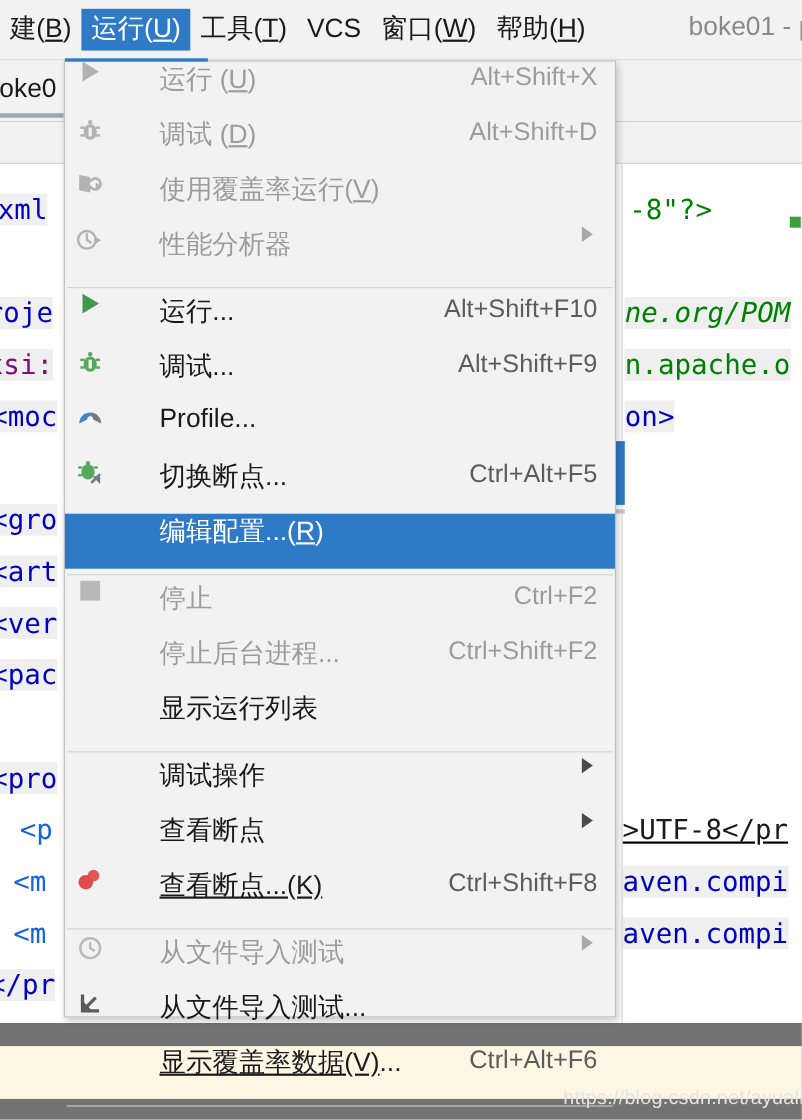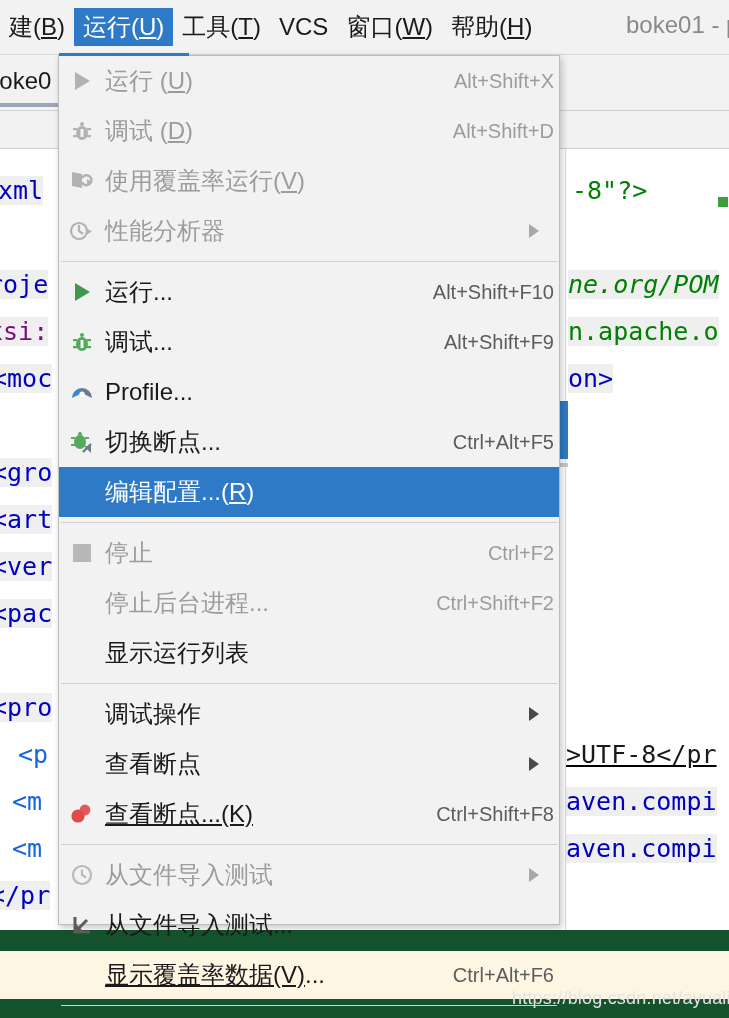--- a/index.html
+++ b/index.html
@@ -2,21 +2,21 @@
 <html><head>
 <meta charset="utf-8">
 <style>
   html, body {
     margin: 0; padding: 0;
     width: 729px; height: 1018px;
     overflow: hidden;
     background: #ffffff;
     font-family: "Liberation Sans", "DejaVu Sans", sans-serif;
   }
-  #root { position: relative; width: 729px; height: 1018px; background:#14532d; }
+  #root { position: relative; width: 729px; height: 1018px; background:#737373; }
 
   
   .ide-bg { position:absolute; left:0; top:0; width:729px; height:930px; background:#ffffff; }
 
   .menubar {
     position:absolute; left:0; top:0; width:729px; height:54px;
     background:#f2f2f2; border-bottom:1px solid #d6d6d6;
     display:flex; align-items:center;
   }
   .mb-item {
@@ -75,26 +75,27 @@
 
   
   .menu {
     position:absolute; left:58px; top:55px; width:502px; height:870px;
     background:#f2f2f2; border:1px solid #bdbdbd;
     box-shadow:2px 3px 7px rgba(0,0,0,0.22);
     box-sizing:border-box;
   }
   .menu-top-accent { position:absolute; left:0; top:-3px; width:130px; height:3px; background:#2f7ac6; }
   .mrow {
-    position:relative; height:50px; display:flex; align-items:center;
+    position:relative; height:50px; display:flex; align-items:flex-start;
     box-sizing:border-box;
+    gap:40px;
   }
   .mrow .ico { width:46px; min-width:46px; display:flex; align-items:center; justify-content:center; }
   .mrow .lbl { flex:1; font-size:24px; color:#1a1a1a; white-space:nowrap; }
-  .mrow .acc { font-size:20px; color:#5c5c5c; white-space:nowrap; padding-right:5px; }
+  .mrow .acc { font-size:23px; color:#5c5c5c; white-space:nowrap; padding-right:16px; }
   .mrow .arrow { width:26px; min-width:26px; display:flex; align-items:center; justify-content:center; padding-right:12px; }
   .mrow.disabled .lbl { color:#9c9c9c; }
   .mrow.disabled .acc { color:#9c9c9c; }
   .mrow.sel { background:#2f7ac6; }
   .mrow.sel .lbl { color:#ffffff; }
   .mrow.sel .acc { color:#ffffff; }
   .mn { text-decoration:underline; }
   .msep { height:1px; background:#d0d0d0; margin:5px 2px; }
 
   .tri { width:0; height:0; border-left:15px solid #3f9a4f; border-top:9px solid transparent; border-bottom:9px solid transparent; }

